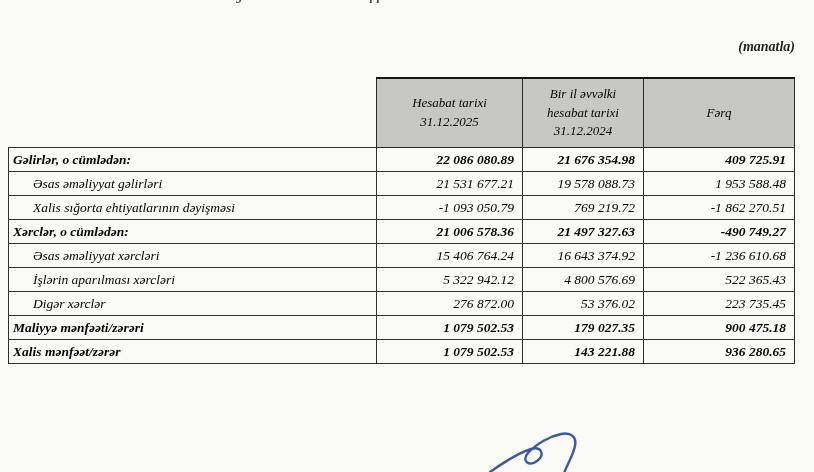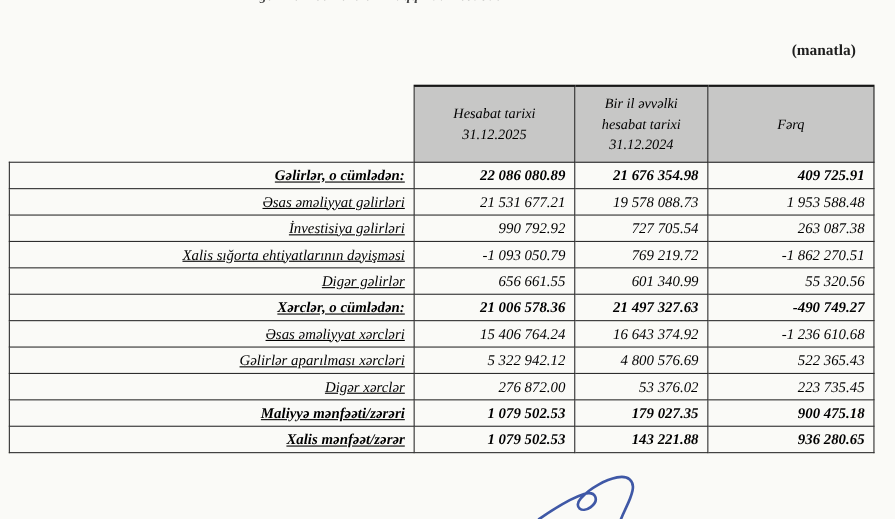--- a/index.html
+++ b/index.html
@@ -33,21 +33,22 @@
     font-size: 13px;
     letter-spacing: 0.5px;
     color: #4a4a4a;
     white-space: nowrap;
   }
 
   
   .unit-note {
     position: absolute;
     top: 39px;
-    right: 36px;
+    right: 19px;
+    font-style: italic;
     font-weight: bold;
     font-size: 14px;
     color: #1e1e1e;
   }
 
   
   table.fin {
     position: absolute;
     left: 8px;
     top: 77px;
@@ -82,21 +83,21 @@
   }
 
   table.fin td {
     border: 1px solid #2e2e2e;
     height: 23px;
     padding: 0 8px 0 4px;
     vertical-align: middle;
     white-space: nowrap;
     overflow: hidden;
   }
-  td.lbl { text-align: right; padding-left: 5px; text-decoration: underline; }
+  td.lbl { text-align: left; padding-left: 5px; }
   td.lbl.indent { padding-left: 24px; }
   td.num { text-align: right; }
   tr.section td { font-weight: bold; }
 
   
   .signature {
     position: absolute;
     left: 482px;
     top: 430px;
     width: 120px;
@@ -141,51 +142,39 @@
       <td class="num">21 676 354.98</td>
       <td class="num">409 725.91</td>
     </tr>
     <tr>
       <td class="lbl indent">Əsas əməliyyat gəlirləri</td>
       <td class="num">21 531 677.21</td>
       <td class="num">19 578 088.73</td>
       <td class="num">1 953 588.48</td>
     </tr>
     <tr>
-      <td class="lbl indent">İnvestisiya gəlirləri</td>
-      <td class="num">990 792.92</td>
-      <td class="num">727 705.54</td>
-      <td class="num">263 087.38</td>
-    </tr>
-    <tr>
       <td class="lbl indent">Xalis sığorta ehtiyatlarının dəyişməsi</td>
       <td class="num">-1 093 050.79</td>
       <td class="num">769 219.72</td>
       <td class="num">-1 862 270.51</td>
     </tr>
-    <tr>
-      <td class="lbl indent">Digər gəlirlər</td>
-      <td class="num">656 661.55</td>
-      <td class="num">601 340.99</td>
-      <td class="num">55 320.56</td>
-    </tr>
     <tr class="section">
       <td class="lbl">Xərclər, o cümlədən:</td>
       <td class="num">21 006 578.36</td>
       <td class="num">21 497 327.63</td>
       <td class="num">-490 749.27</td>
     </tr>
     <tr>
       <td class="lbl indent">Əsas əməliyyat xərcləri</td>
       <td class="num">15 406 764.24</td>
       <td class="num">16 643 374.92</td>
       <td class="num">-1 236 610.68</td>
     </tr>
     <tr>
-      <td class="lbl indent">Gəlirlər aparılması xərcləri</td>
+      <td class="lbl indent">İşlərin aparılması xərcləri</td>
       <td class="num">5 322 942.12</td>
       <td class="num">4 800 576.69</td>
       <td class="num">522 365.43</td>
     </tr>
     <tr>
       <td class="lbl indent">Digər xərclər</td>
       <td class="num">276 872.00</td>
       <td class="num">53 376.02</td>
       <td class="num">223 735.45</td>
     </tr>

